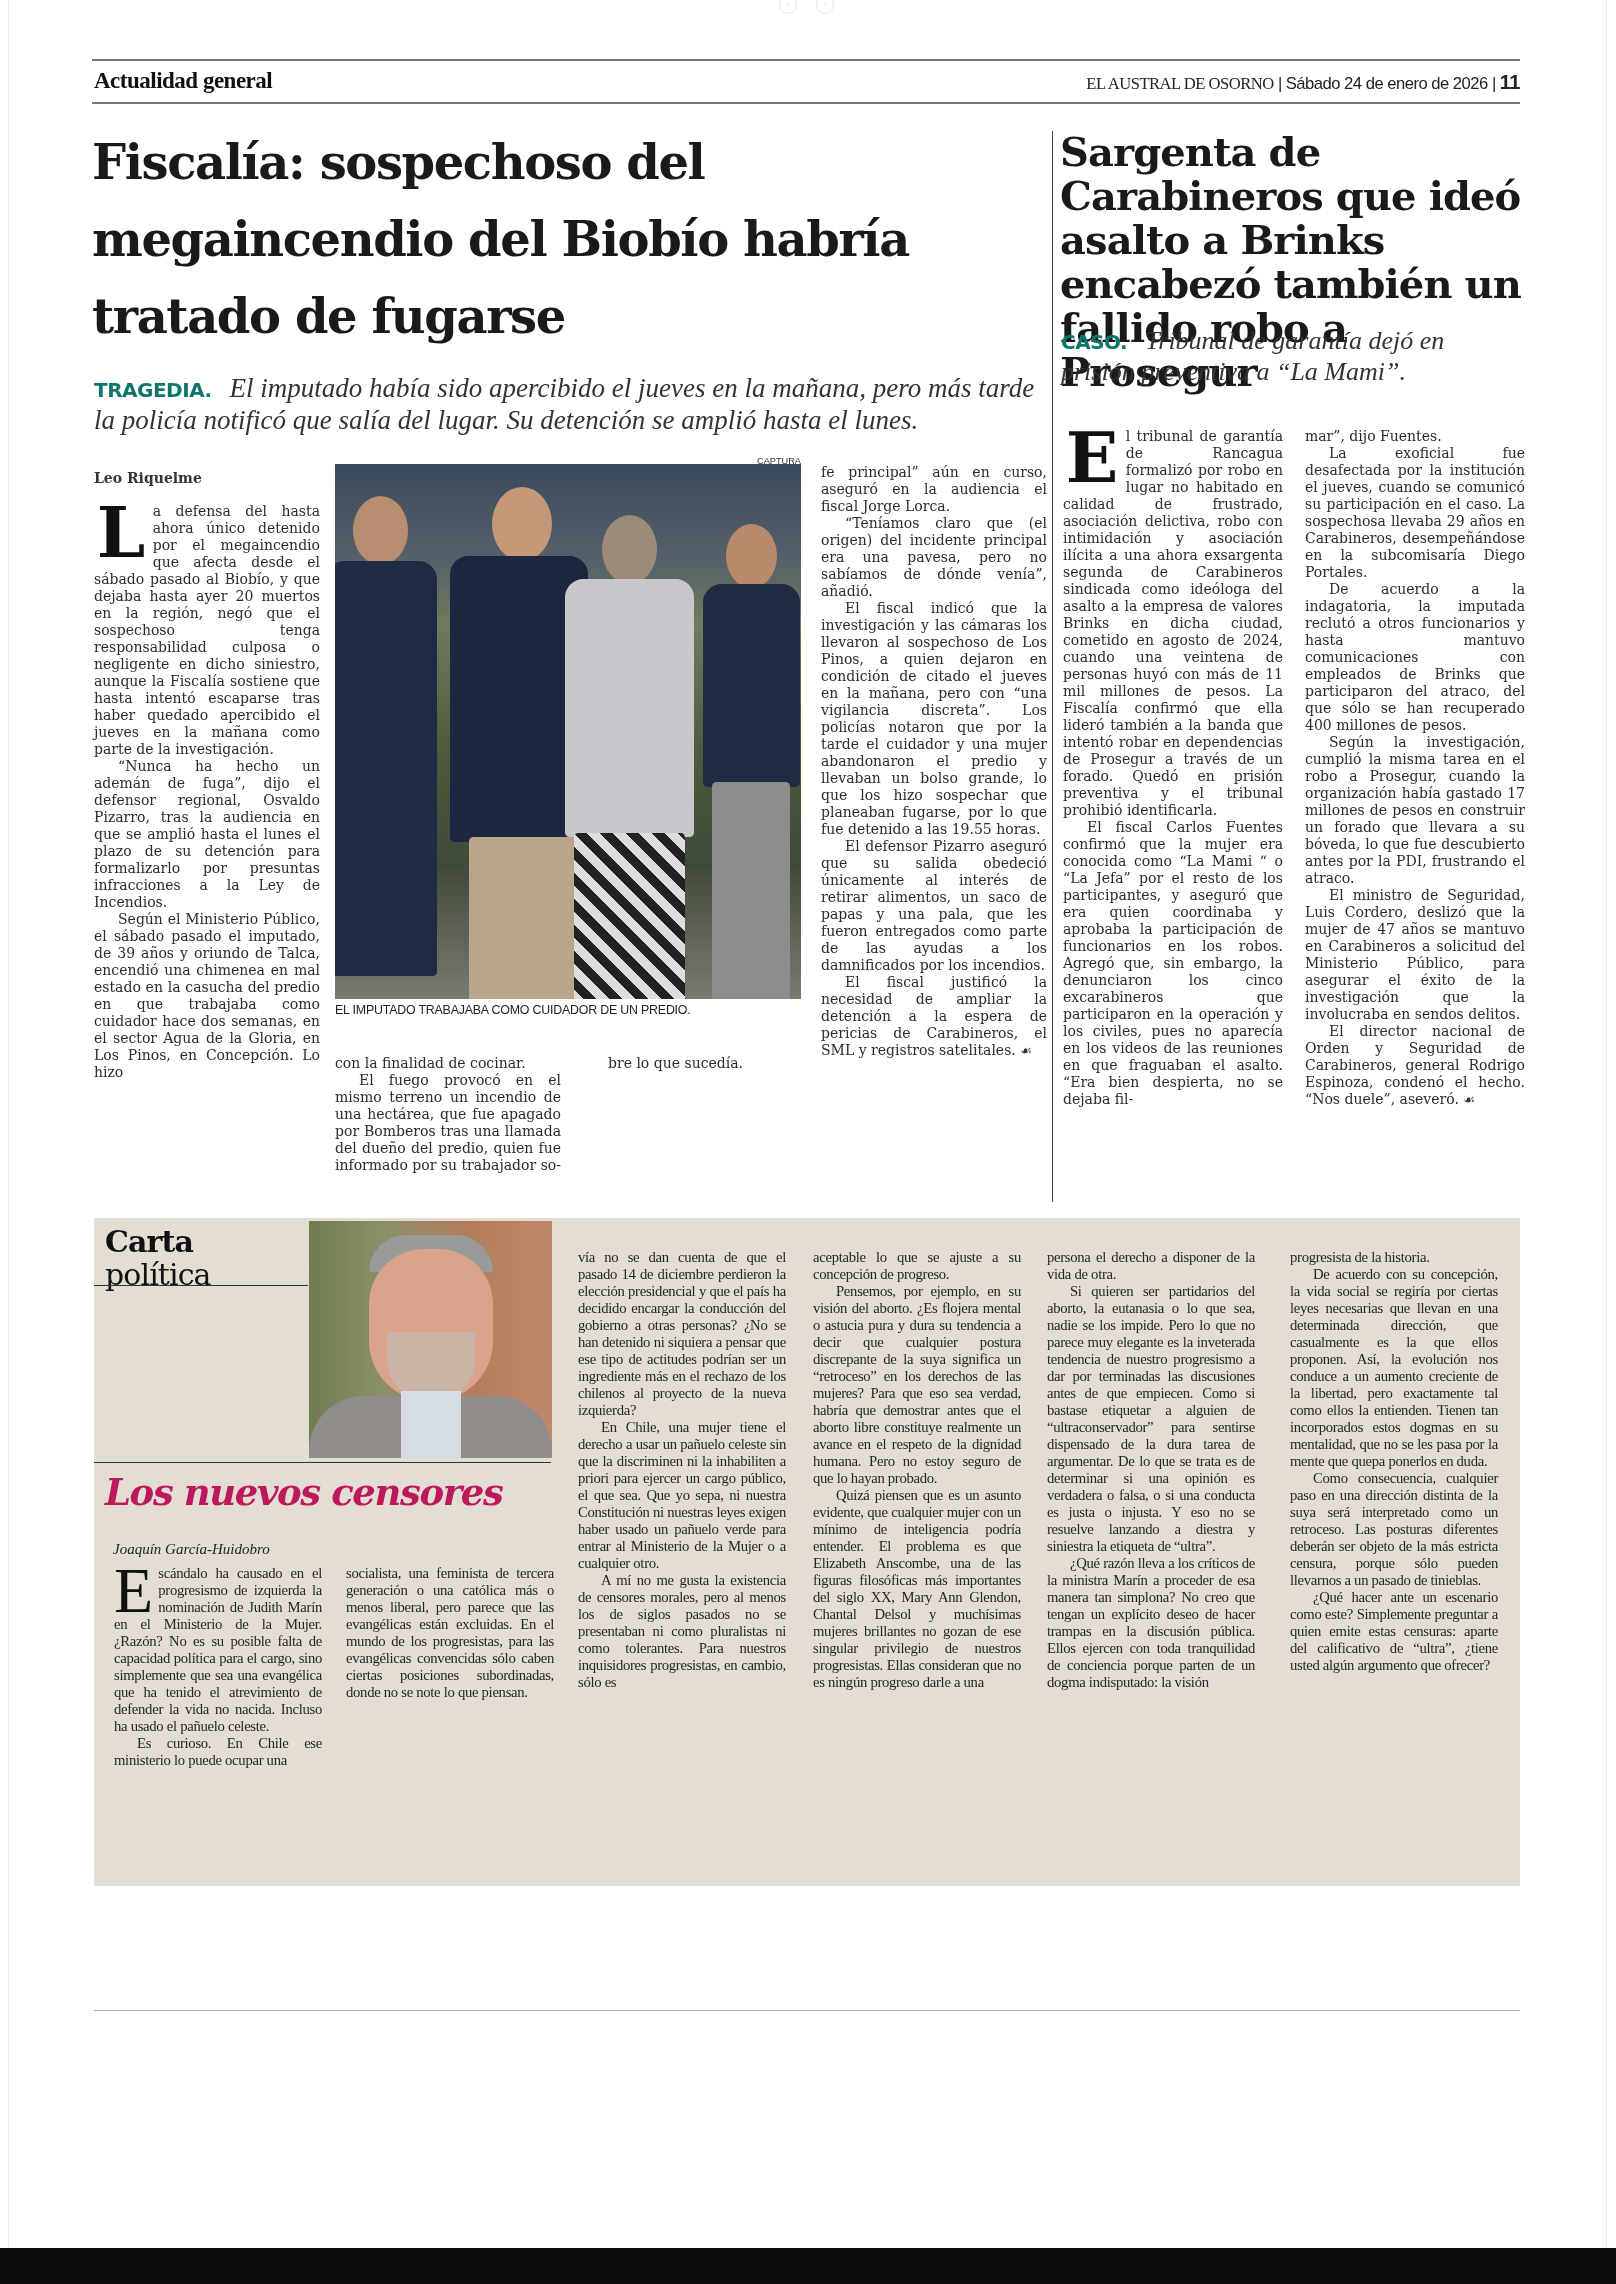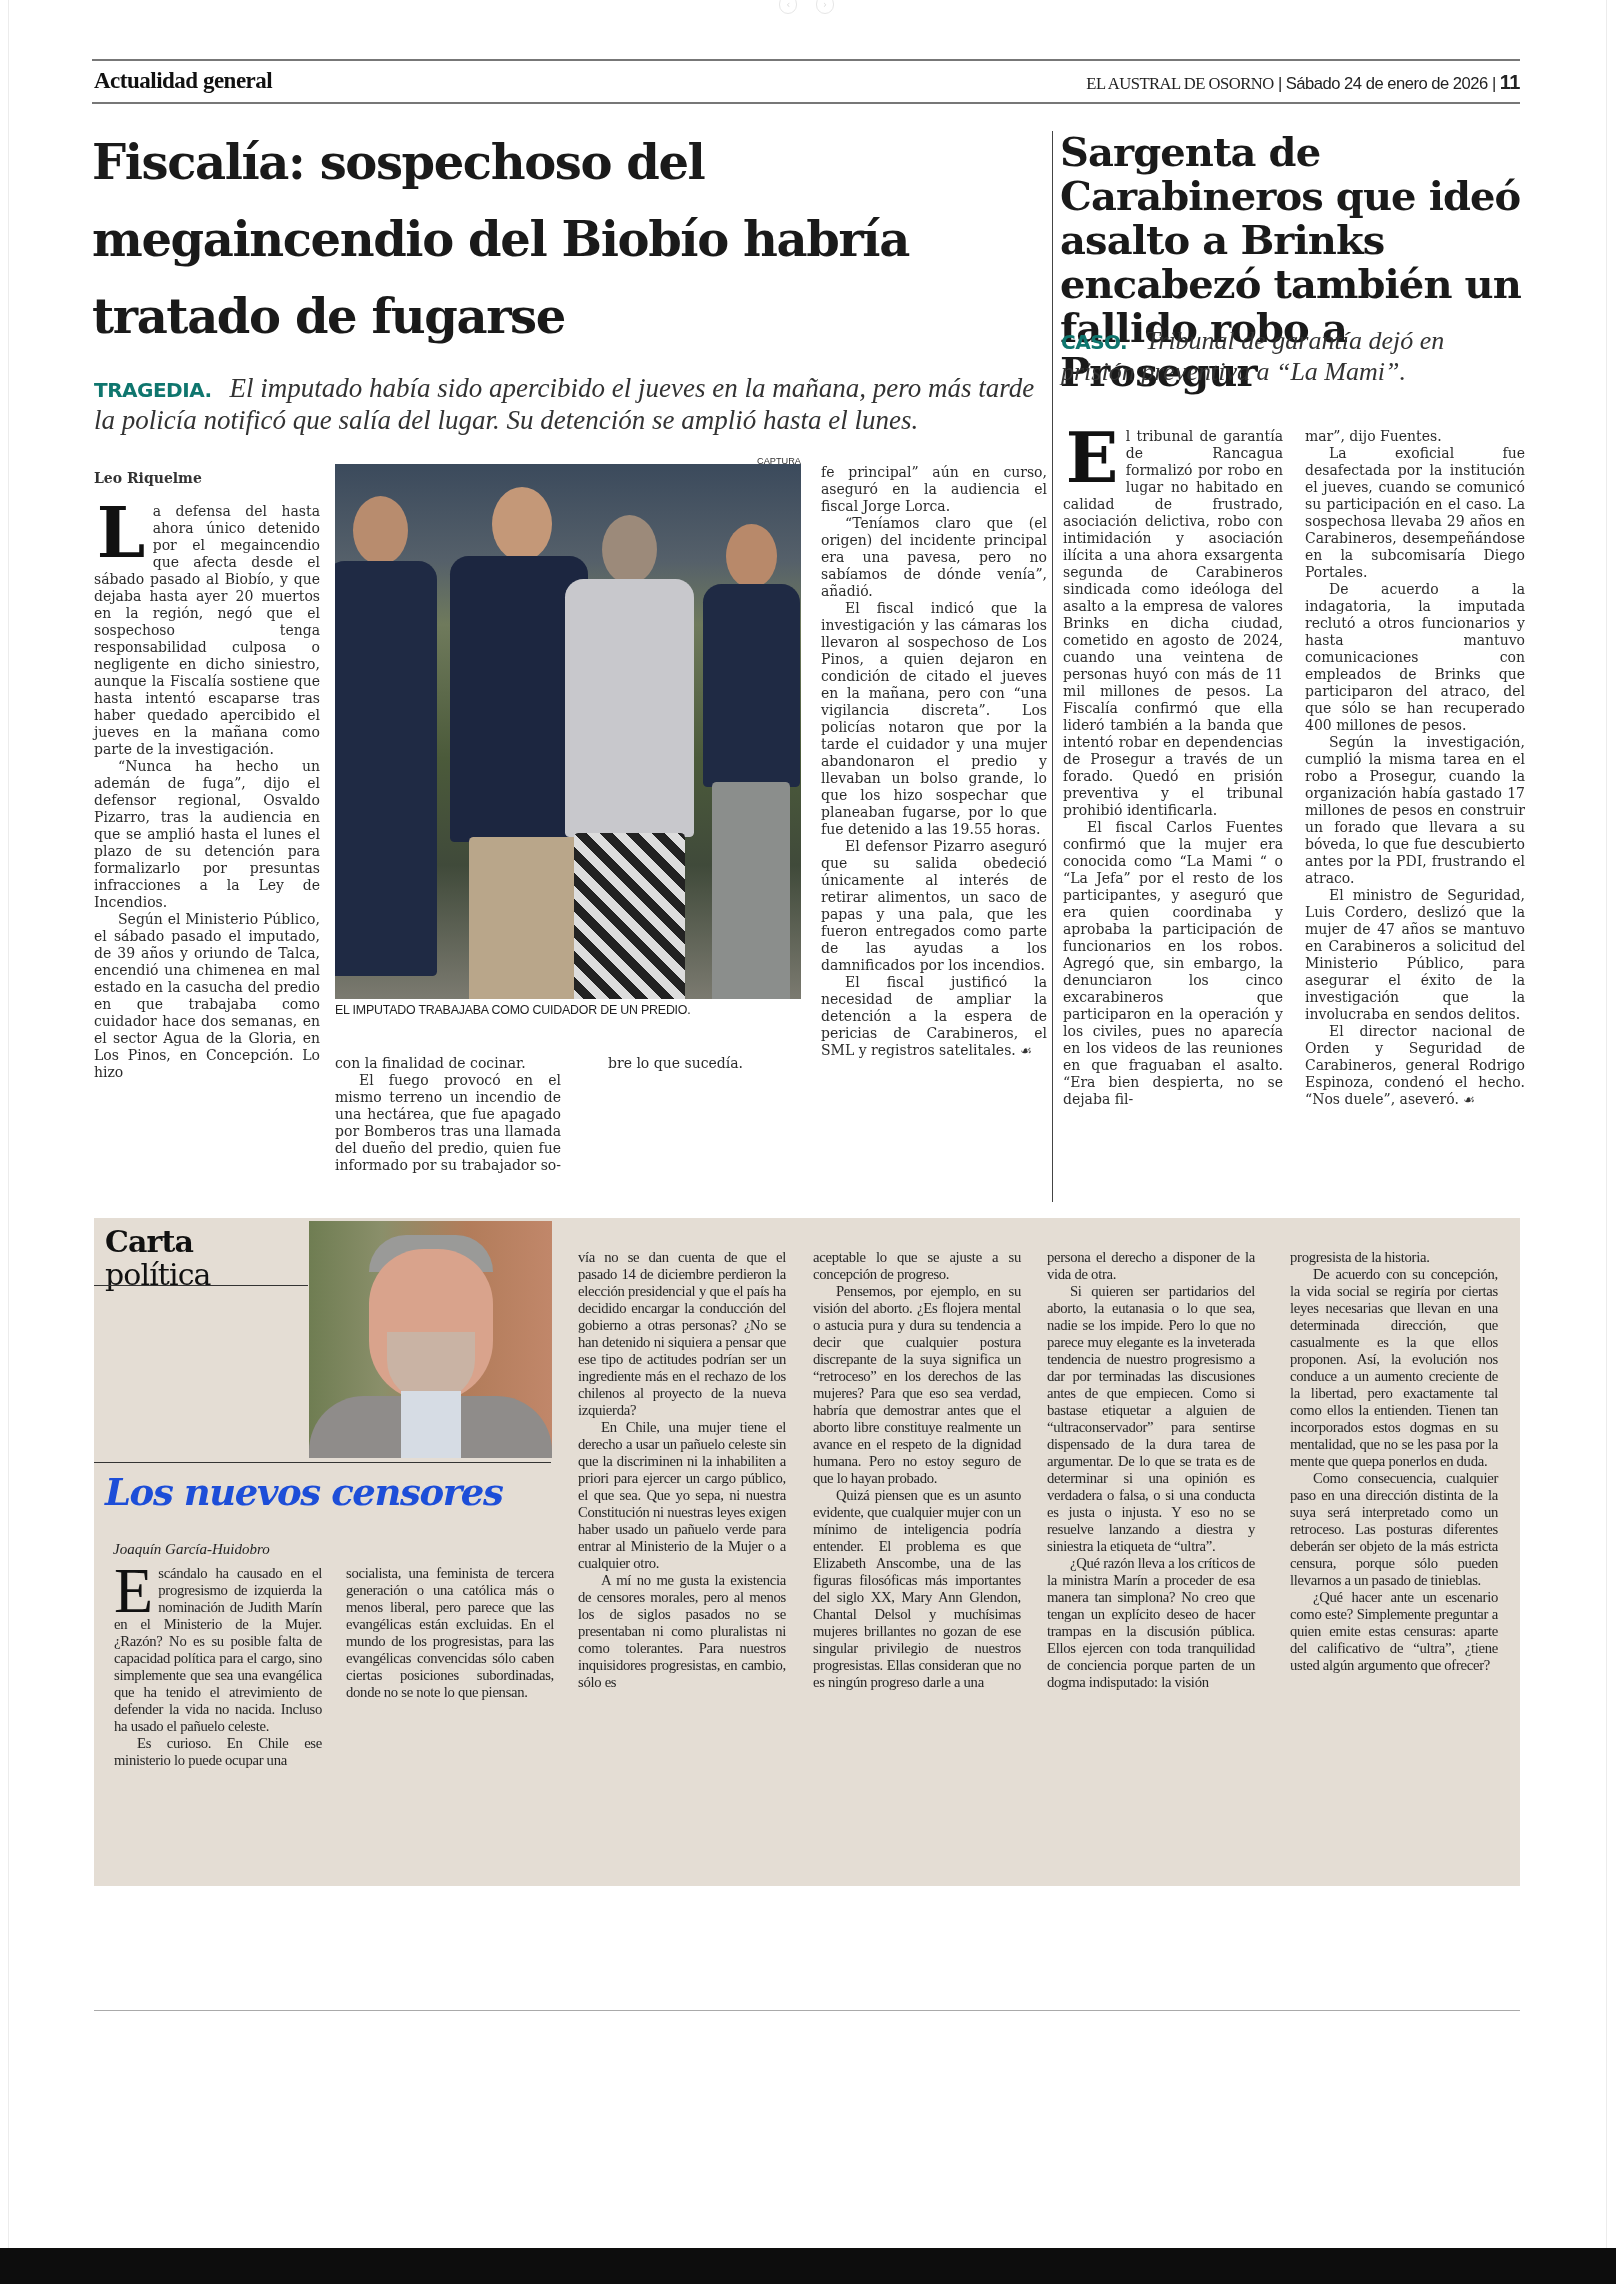--- a/index.html
+++ b/index.html
@@ -47,21 +47,21 @@
   .fig .head { position: absolute; border-radius: 50%; }
   .fig .body { position: absolute; border-radius: 18.4px 18.4px 4.6px 4.6px; }
 
   
   .opinion-box { position: absolute; left: 94px; top: 1218px; width: 1426px; height: 668px; background: #e4ddd4; }
   .carta-title { position: absolute; left: 105px; top: 1225px; font-family: "DejaVu Serif", serif; font-weight: bold; font-size: 30px; line-height: 33px; color: #111; letter-spacing: -0.9px; }
   .carta-title .sub { font-weight: normal; }
   .box-rule { position: absolute; height: 1.4px; background: #333; }
   .author { position: absolute; left: 113px; top: 1541px; font-family: "Liberation Serif", serif; font-style: italic; font-size: 15px; color: #222; }
   .portrait { position: absolute; left: 309px; top: 1221px; width: 243px; height: 237px; overflow: hidden; background: linear-gradient(90deg, #6f7d52 0%, #8a8f6a 30%, #b27c5a 65%, #c1876a 100%); }
-  .op-headline { position: absolute; left: 105px; top: 1470px; font-family: "DejaVu Serif", serif; font-weight: bold; font-style: italic; font-size: 37px; color: #1d4ed8; letter-spacing: -1.4px; }
+  .op-headline { position: absolute; left: 105px; top: 1470px; font-family: "DejaVu Serif", serif; font-weight: bold; font-style: italic; font-size: 37px; color: #be185d; letter-spacing: -1.4px; }
 
   .op-col { position: absolute; font-family: "Liberation Serif", serif; font-size: 14.7px; line-height: 17px; color: #262626; text-align: justify; letter-spacing: -0.3px; }
   .op-col p { text-indent: 23px; }
   .op-col p.first { text-indent: 0; }
   .op-dropcap { float: left; font-family: "Liberation Serif", serif; font-size: 64px; line-height: 48px; margin: 1.8px 5.5px 0 0; color: #111; }
 
   .bottom-rule { position: absolute; left: 94px; top: 2010px; width: 1426px; height: 1.4px; background: #aaa; }
   .black-bar { position: absolute; left: 0; top: 2248px; width: 1616px; height: 36px; background: #0d0d0d; }
 </style>
 </head>

